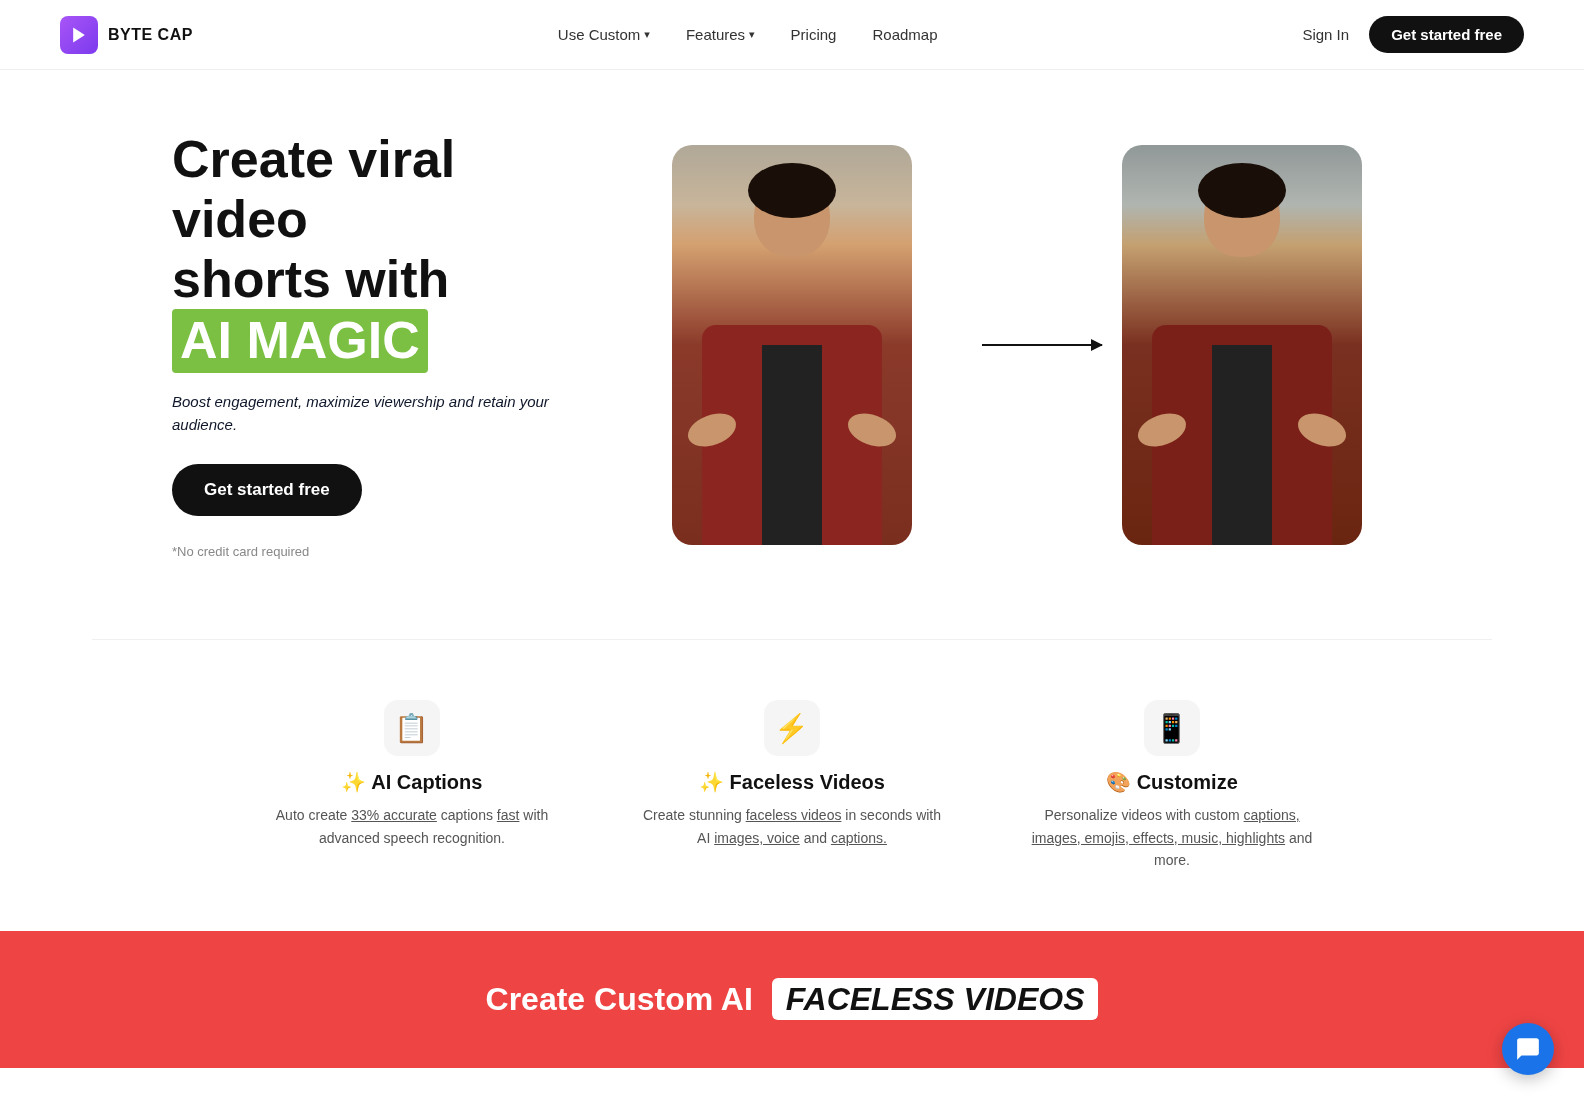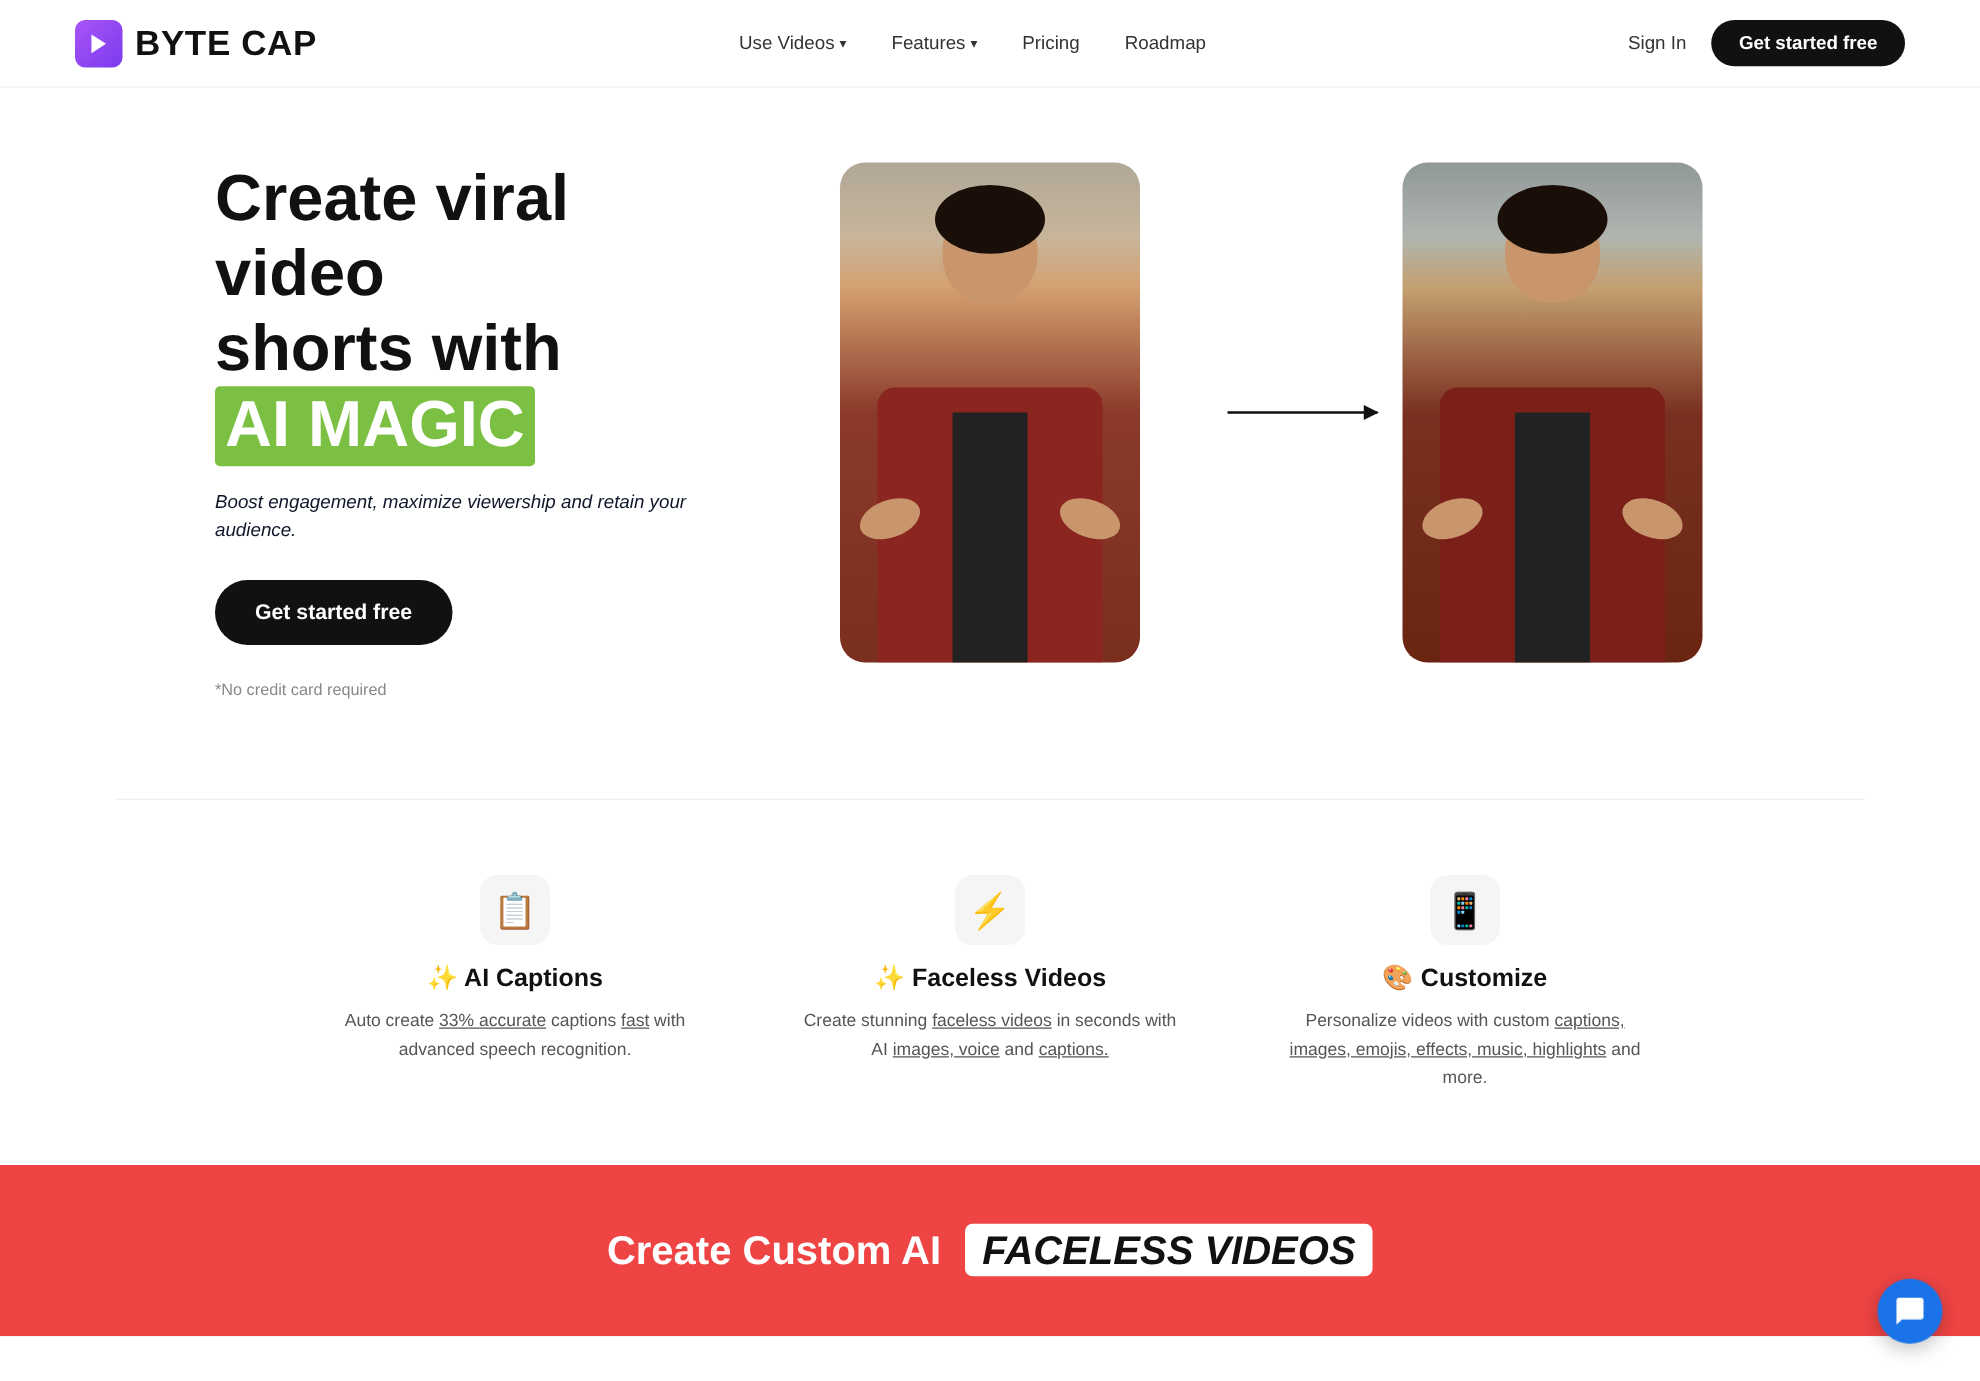--- a/index.html
+++ b/index.html
@@ -10,36 +10,36 @@
       display: flex; align-items: center; justify-content: space-between;
       padding: 0 60px; height: 70px; border-bottom: 1px solid #eee;
       position: sticky; top: 0; background: #fff; z-index: 100;
     }
     .nav-logo { display: flex; align-items: center; gap: 10px; text-decoration: none; }
     .logo-icon {
       width: 38px; height: 38px; background: linear-gradient(135deg, #a855f7, #7c3aed);
       border-radius: 8px; display: flex; align-items: center; justify-content: center;
     }
     .logo-icon svg { width: 20px; height: 20px; fill: white; }
-    .logo-text { font-size: 28px; font-weight: 700; color: #111; letter-spacing: 0.5px; }
+    .logo-text { font-size: 16px; font-weight: 700; color: #111; letter-spacing: 0.5px; }
     .nav-links { display: flex; align-items: center; gap: 36px; }
     .nav-link {
       font-size: 15px; color: #333; text-decoration: none; cursor: pointer;
       display: flex; align-items: center; gap: 4px;
     }
     .nav-actions { display: flex; align-items: center; gap: 20px; }
     .sign-in-btn { font-size: 15px; color: #333; background: none; border: none; cursor: pointer; }
     .get-started-btn-nav {
       background: #111; color: #fff; border: none; border-radius: 50px;
       padding: 10px 22px; font-size: 15px; font-weight: 600; cursor: pointer;
     }
 
     
     .hero {
-      display: flex; align-items: flex-start; justify-content: center;
+      display: flex; align-items: center; justify-content: center;
       padding: 60px 80px 80px 80px; gap: 80px; max-width: 1400px; margin: 0 auto;
     }
     .hero-left { flex: 0 0 420px; }
     .hero-title { font-size: 52px; font-weight: 800; line-height: 1.15; margin-bottom: 18px; }
     .hero-highlight {
       display: inline-block; background: #7bc043; color: #fff;
       font-weight: 800; padding: 2px 8px; border-radius: 4px;
     }
     .hero-sub { font-size: 15px; color: #0f172a; line-height: 1.5; margin-bottom: 28px; font-style: italic; }
     .get-started-btn-hero {
@@ -124,21 +124,21 @@
     <div class="logo-icon">
       <svg viewBox="0 0 24 24">
         <polygon points="5,3 19,12 5,21"></polygon>
       </svg>
     </div>
     <span class="logo-text">BYTE CAP</span>
   </a>
 
   <div class="nav-links">
     <a class="nav-link" href="#">
-      <span>Use Videos</span>
+      <span>Use Custom</span>
       <span class="chevron">▾</span>
     </a>
     <a class="nav-link" href="#">
       <span>Features</span>
       <span class="chevron">▾</span>
     </a>
     <a class="nav-link" href="#">
       <span>Pricing</span>
     </a>
     <a class="nav-link" href="#">

